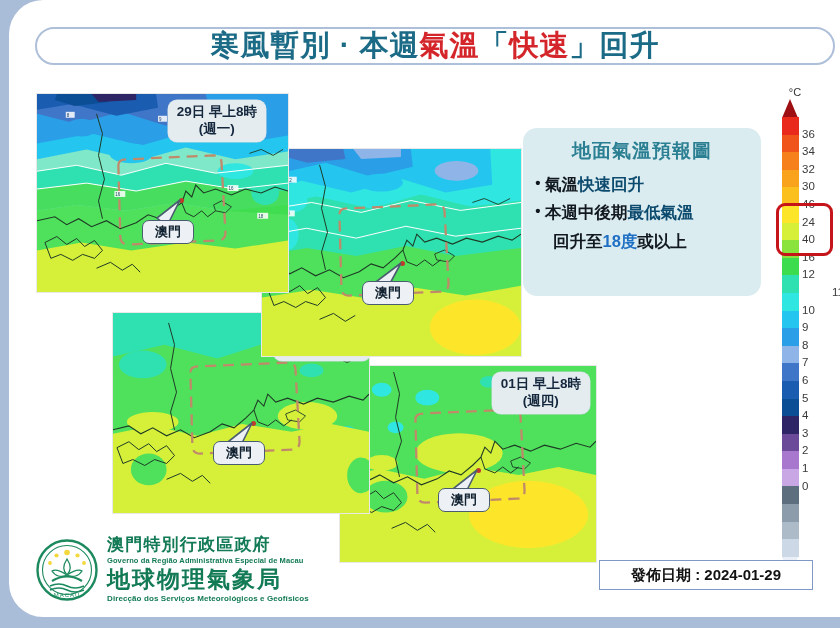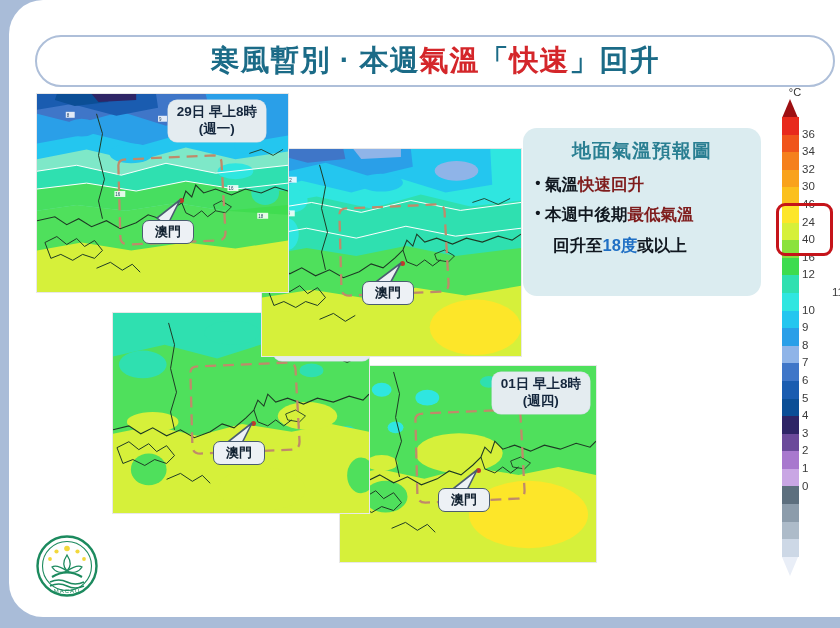--- a/index.html
+++ b/index.html
@@ -20,25 +20,25 @@
     position: absolute;
     left: 9px; top: 0px; right: 0px; bottom: 11px;
     background: #ffffff;
     border-top-left-radius: 34px;
     border-bottom-left-radius: 34px;
   }
 
   
   #title-pill {
     position: absolute;
-    left: 26px; top: 27px; width: 800px; height: 52px;
+    left: 26px; top: 27px; width: 800px; height: 38px;
     background: #ffffff;
     border: 2.5px solid #aebfd9;
     border-radius: 26px;
-    display: flex; align-items: center; justify-content: center; margin-top: 8px;
+    display: flex; align-items: center; justify-content: center;
   }
   #title-text {
     font-size: 29px; font-weight: bold; letter-spacing: 1px;
     white-space: nowrap;
   }
   .t-teal { color: #1b6b87; }
   .t-red  { color: #d4262a; }
 
   
   .panel {
@@ -99,21 +99,21 @@
   .info-bullet {
     display: flex; align-items: flex-start;
     font-size: 16.5px; font-weight: bold; color: #111820;
     line-height: 1.35; margin-bottom: 6px;
   }
   .info-bullet .dot {
     flex: 0 0 auto; width: 14px; text-align: center;
     font-size: 15px; line-height: 1.35; color: #111820;
   }
   .info-bullet .txt { flex: 1 1 auto; }
-  .hl-red  { color: #7f1d1d; font-family: Liberation Mono, monospace; }
+  .hl-red  { color: #0c4a6e; }
   .hl-blue { color: #1f6fc4; }
   #info-line3 {
     font-size: 16.5px; font-weight: bold; color: #111820;
     padding-left: 22px; line-height: 1.35;
   }
 
   
   #colorbar-wrap { position: absolute; left: 763px; top: 86px; width: 66px; height: 470px; }
   #cb-unit {
     position: absolute; left: 8px; top: 0; width: 30px;
@@ -497,17 +497,26 @@
           <path d="M31 36 C25 32 19 30 16 32 C19 37 25 39 31 36 Z"></path>
           <path d="M31 36 C37 32 43 30 46 32 C43 37 37 39 31 36 Z"></path>
         </g>
 
         <path d="M16 42 Q31 33 46 42" stroke="#1c8a5e" stroke-width="2.1" fill="none"></path>
         <path d="M14 47 Q23 43 31 47 Q39 51 48 47" stroke="#1c8a5e" stroke-width="1.7" fill="none"></path>
         <path d="M14 51 Q23 47 31 51 Q39 55 48 51" stroke="#1c8a5e" stroke-width="1.5" fill="none"></path>
         <text x="31" y="58" font-size="6" fill="#1c8a5e" text-anchor="middle" font-family="sans-serif" letter-spacing="1">MACAU</text>
       </svg>
     </div>
-  </div>
-
+    <div id="logo-texts">
+      <div class="logo-zh-1">澳門特別行政區政府</div>
+      <div class="logo-pt-1">Governo da Região Administrativa Especial de Macau</div>
+      <div class="logo-zh-2">地球物理氣象局</div>
+      <div class="logo-pt-2">Direcção dos Serviços Meteorológicos e Geofísicos</div>
+    </div>
+  </div>
+
+  <div id="issue-box">
+    <span>發佈日期 : 2024-01-29</span>
+  </div>
 
 </div>
 </div>
 
 </body></html>

